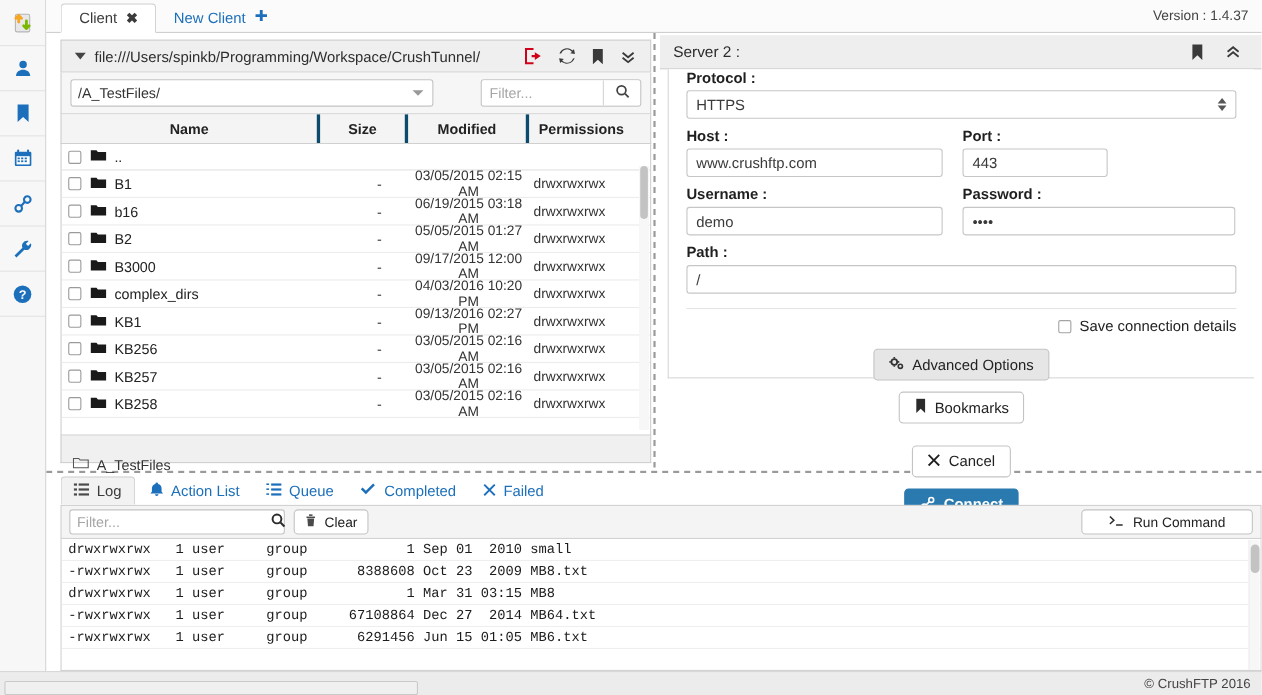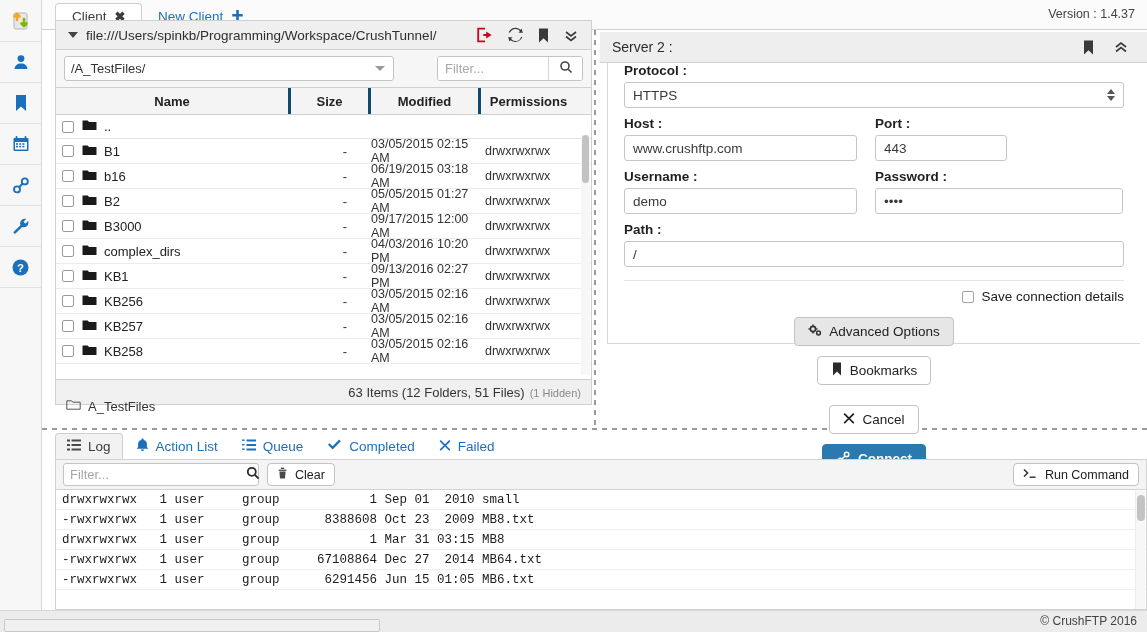--- a/index.html
+++ b/index.html
@@ -57,21 +57,21 @@
   }
   .hsplit {
     position: absolute; left: 42px; top: 425px; width: 1105px; height: 7px;
     background: repeating-linear-gradient(to right, #9a9a9a 0 5px, transparent 5px 10px);
     background-size: 10px 2px; background-repeat: repeat-x;
     background-position: left center; cursor: row-resize;
   }
 
   
   .browser {
-    position: absolute; left: 55px; top: 20px; width: 537px; height: 382px;
+    position: absolute; left: 55px; top: 36px; width: 537px; height: 382px;
     background: #fff;
   }
   .path-bar {
     height: 30px; background: #efefef; border: 1px solid #d0d0d0;
     display: flex; align-items: center; padding: 0 6px; gap: 8px;
   }
   .caret-down {
     width: 0; height: 0; border-left: 5px solid transparent;
     border-right: 5px solid transparent; border-top: 6px solid #444;
     margin-left: 6px; cursor: pointer;
@@ -136,21 +136,21 @@
   }
   .row .cb i {
     display: block; width: 12px; height: 12px;
     border: 1px solid #9a9a9a; border-radius: 2px; background: #fff;
   }
   .row .nm {
     width: 211px; display: flex; align-items: center; gap: 7px;
     padding-left: 2px; color: #222;
   }
   .row .sz { width: 80px; text-align: right; padding-right: 24px; color: #333; }
-  .row .md { width: 110px; text-align: left; color: #333; font-size: 12.5px; }
+  .row .md { width: 110px; text-align: center; color: #333; font-size: 12.5px; }
   .row .pm { width: 95px; text-align: left; padding-left: 4px; color: #333; font-size: 12.5px; }
 
   .listscroll {
     position: absolute; right: 1px; top: 20px; width: 9px; height: 240px;
     background: #f7f7f7;
   }
   .listscroll i {
     display: block; position: absolute; top: 0; left: 1px;
     width: 7px; height: 48px; border-radius: 4px; background: #c3c3c3;
   }
@@ -597,24 +597,20 @@
 
     <div class="statusbar">
       <div class="sb-left">
         <span>
           <svg width="15" height="12" viewBox="0 0 15 12">
               <path d="M0.8 1.8h4.8l1.2 1.4h7.4v7H0.8z" fill="none" stroke="#555" stroke-width="1"></path>
             </svg>
         </span>
         <span>A_TestFiles</span>
       </div>
-      <div class="sb-right">
-        <span>63 Items (12 Folders, 51 Files)</span>
-        <span class="hidden-note">(1 Hidden)</span>
-      </div>
     </div>
   </div>
 
   <div class="server">
     <div class="server-head">
       <span>Server 2 :</span>
       <span class="sh-icons">
         <span>
           <svg width="13" height="15" viewBox="0 0 13 15">
               <path d="M2 0.5h9v14l-4.5-4.2L2 14.5z" fill="#3a3a3a"></path>
@@ -799,21 +795,21 @@
           <svg width="11" height="12" viewBox="0 0 11 12">
               <g fill="#4a4a4a">
                 <rect x="1.6" y="2.6" width="7.8" height="1.3"></rect>
                 <path d="M2.4 4.4h6.2l-.6 7.1H3z"></path>
                 <rect x="3.9" y="0.6" width="3.2" height="1.4"></rect>
               </g>
             </svg>
         </span>
         <span>Clear</span>
       </div>
-      <div class="btn runcmd" style="height:23px;padding:0 9px;font-size:12.5px">
+      <div class="btn runcmd" style="height:23px;padding:0 24px;font-size:12.5px">
         <span>
           <svg width="15" height="11" viewBox="0 0 15 11">
               <g fill="none" stroke="#2b2b2b" stroke-width="1.4">
                 <path d="M1 1.6 L4.6 5 L1 8.4"></path>
                 <path d="M6.6 9.2 H12.6"></path>
               </g>
             </svg>
         </span>
         <span>Run Command</span>
       </div>

